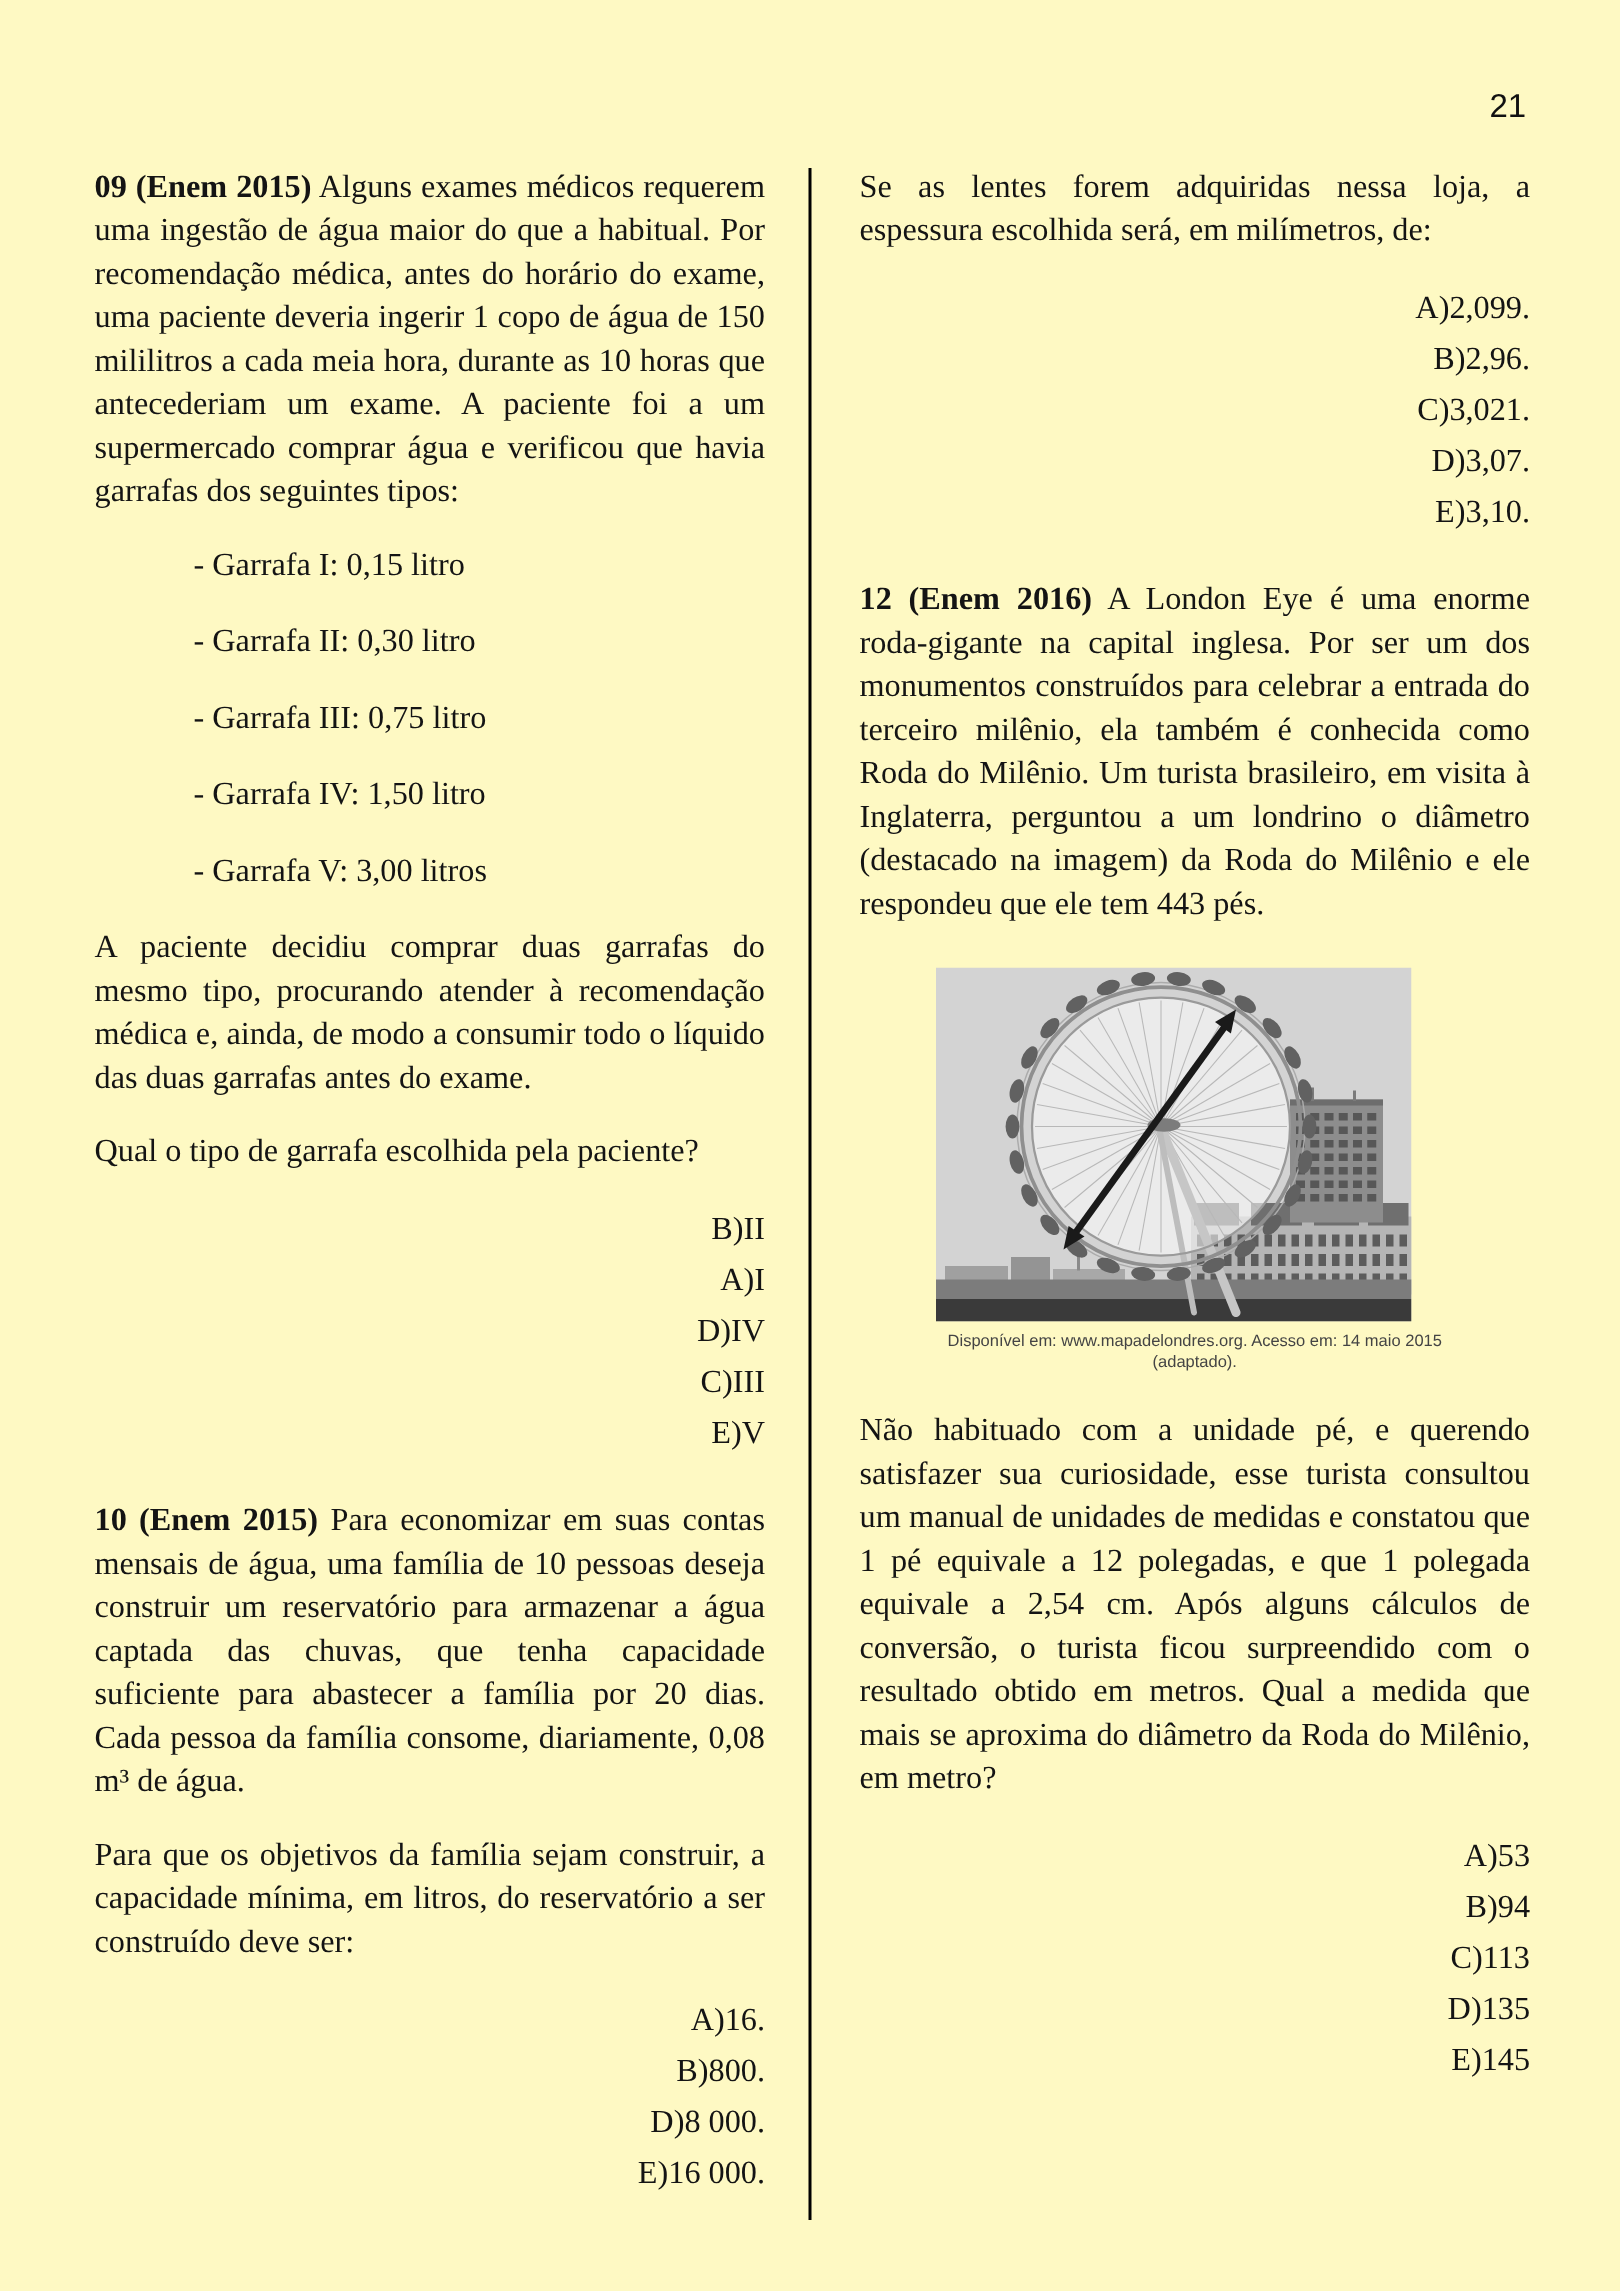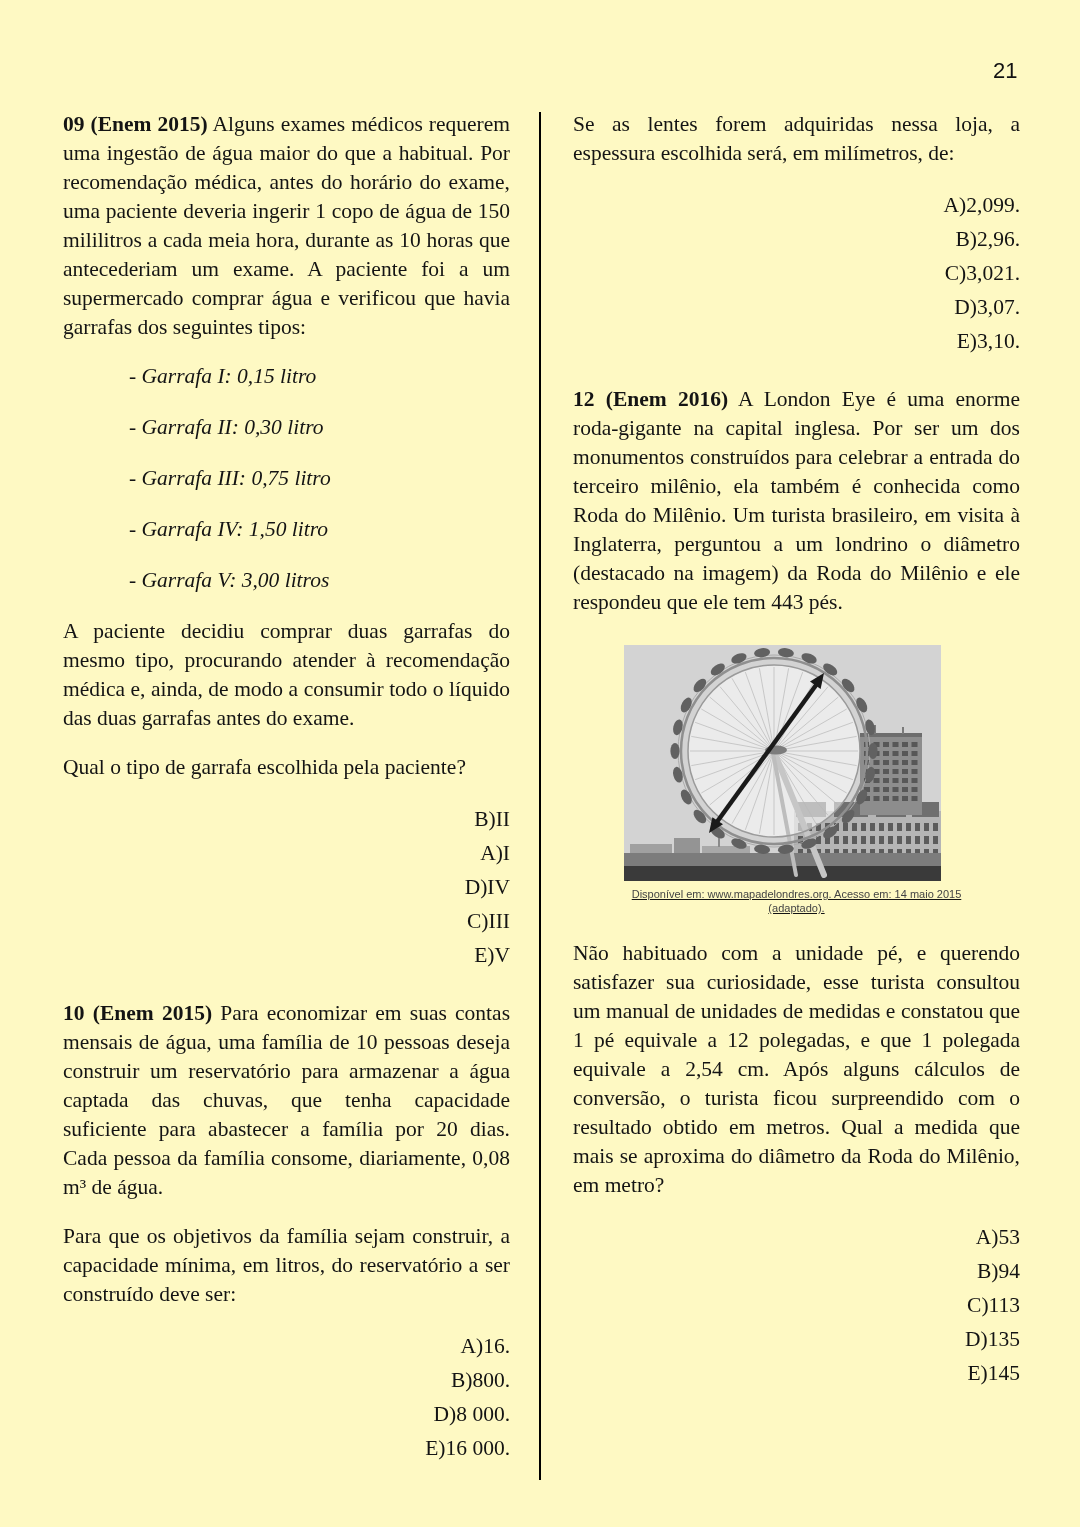--- a/index.html
+++ b/index.html
@@ -21,26 +21,26 @@
   .col {
     position:absolute; top:110px; width:447px;
     font-size:21.5px; line-height:29px;
     text-align:justify;
   }
   .col.left  { left:63px; }
   .col.right { left:573px; }
   .q { margin:0 0 27px 0; }
   .para { margin:0 0 20px 0; }
   .lead { font-weight:bold; }
-  .blist { margin:0 0 21px 0;font-style:italic; }
+  .blist { margin:0 0 21px 0; }
   .blist .item { margin:0 0 22px 0; padding-left:66px; text-align:left; }
   .options { margin:0 0 0 33px; }
   .opt { margin:0; line-height:34px; text-align:right; }
   .opt .letter { display:inline-block; min-width:35px; }
-  figure { margin:26px auto 22px auto; width:346px; padding:2px;text-decoration:underline; }
+  figure { margin:26px auto 22px auto; width:346px; padding:2px; }
   figure svg { display:block; }
   figcaption {
     font-family:"Liberation Sans", sans-serif;
     font-size:11px; color:#444; text-align:center;
     margin-top:6px; line-height:14px;
   }
 </style>
 </head>
 <body>
 

